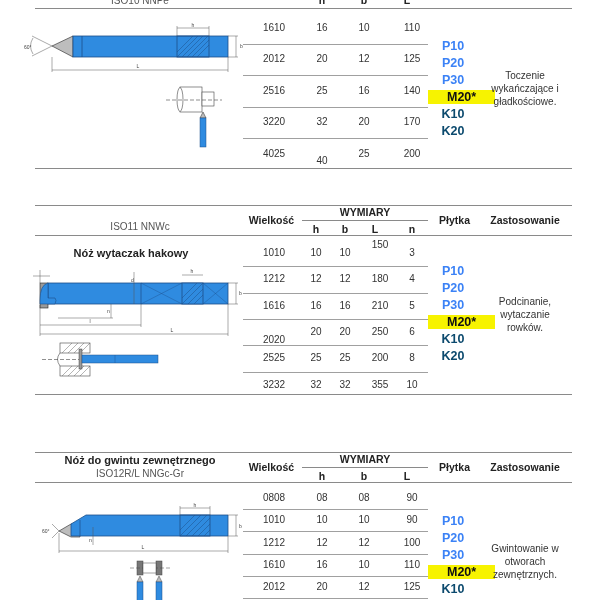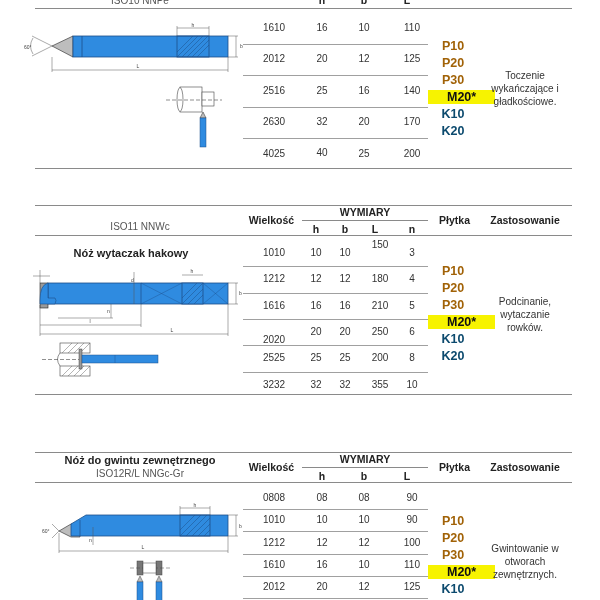--- a/index.html
+++ b/index.html
@@ -5,21 +5,21 @@
   html, body { margin:0; padding:0; background:#fff; }
   body { width:600px; height:600px; overflow:hidden; position:relative; font-family:"Liberation Sans", sans-serif; color:#222; }
   .abs { position:absolute; }
   .hline { position:absolute; height:1px; background:#8a8a8a; }
   .rowline { position:absolute; height:1px; background:#a0a0a0; }
   .cell { position:absolute; font-size:10px; text-align:center; color:#333; }
   .hdr { position:absolute; font-size:10.5px; font-weight:bold; text-align:center; color:#222; }
   .title { position:absolute; font-size:11px; font-weight:bold; text-align:center; color:#222; }
   .subtitle { position:absolute; font-size:10px; text-align:center; color:#555; }
   .grade { position:absolute; font-size:12.5px; font-weight:bold; text-align:center; width:50px; line-height:16px; }
-  .grade.p { color:#a16207; }
+  .grade.p { color:#3b82f6; }
   .grade.m { color:#111; }
   .grade.m span { background:#f7f300; padding:0 19px; }
   .grade.k { color:#0c4a6e; }
   .use { position:absolute; font-size:10px; text-align:center; color:#333; line-height:13px; width:110px; }
   svg { position:absolute; overflow:visible; }
 </style>
 </head>
 <body>
 
 <div>
@@ -45,29 +45,29 @@
         <div class="rowline" style="left: 243px; top: 75px; width: 185px;"></div>
       </div>
       <div>
         <div class="cell" style="left: 255px; top: 84.75px; width: 38px;">2516</div>
         <div class="cell" style="left: 312px; top: 84.75px; width: 20px;">25</div>
         <div class="cell" style="left: 354px; top: 84.75px; width: 20px;">16</div>
         <div class="cell" style="left: 397px; top: 84.75px; width: 30px;">140</div>
         <div class="rowline" style="left: 243px; top: 106.5px; width: 185px;"></div>
       </div>
       <div>
-        <div class="cell" style="left: 255px; top: 116.25px; width: 38px;">2630</div>
+        <div class="cell" style="left: 255px; top: 116.25px; width: 38px;">3220</div>
         <div class="cell" style="left: 312px; top: 116.25px; width: 20px;">32</div>
         <div class="cell" style="left: 354px; top: 116.25px; width: 20px;">20</div>
         <div class="cell" style="left: 397px; top: 116.25px; width: 30px;">170</div>
         <div class="rowline" style="left: 243px; top: 138px; width: 185px;"></div>
       </div>
       <div>
         <div class="cell" style="left: 255px; top: 147.75px; width: 38px;">4025</div>
-        <div class="cell" style="left: 312px; top: 147px; width: 20px;">40</div>
+        <div class="cell" style="left: 312px; top: 155px; width: 20px;">40</div>
         <div class="cell" style="left: 354px; top: 147.75px; width: 20px;">25</div>
         <div class="cell" style="left: 397px; top: 147.75px; width: 30px;">200</div>
       </div>
     </div>
   <div class="hline" style="left:35px;top:168px;width:537px;"></div>
 
   <div id="s0-grades">
       <div class="grade p" style="left: 428px; top: 38px;">P10</div>
       <div class="grade p" style="left: 428px; top: 55px;">P20</div>
       <div class="grade p" style="left: 428px; top: 72px;">P30</div>

